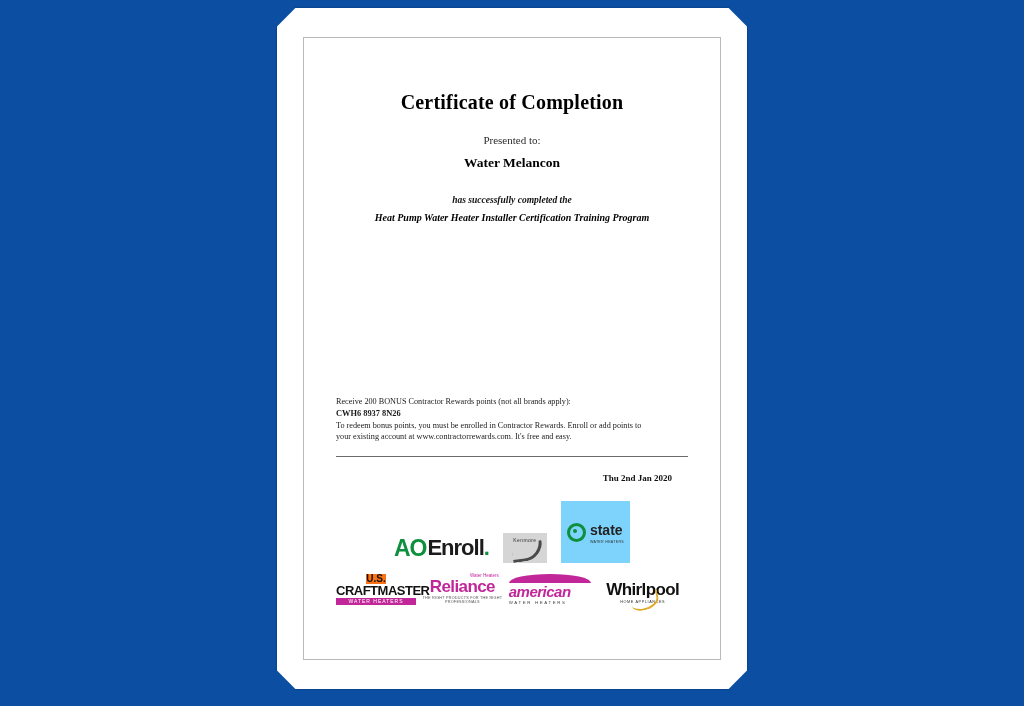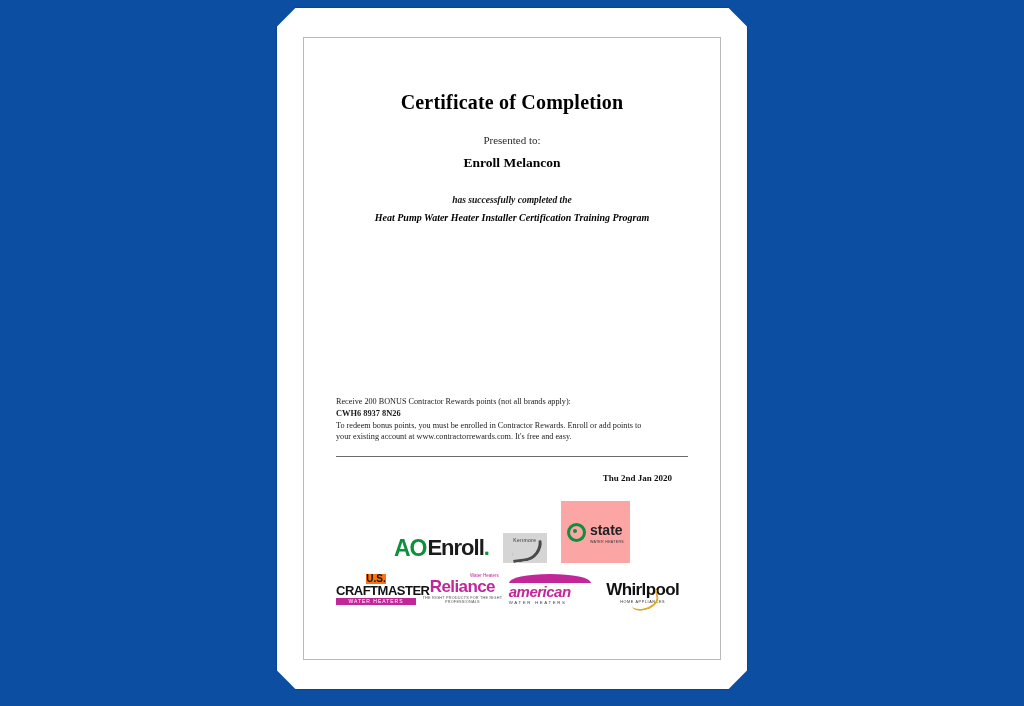--- a/index.html
+++ b/index.html
@@ -196,21 +196,21 @@
     border-bottom: 3px solid #4a4a4a;
     border-right: 3px solid #4a4a4a;
     border-radius: 0 0 22px 0;
     transform: rotate(-8deg);
   }
 
   
   .logo-state {
     display: flex;
     align-items: center;
-    background: #fca5a5;
+    background: #7dd3fc;
     padding: 19px 6px;
     height: 24px;
   }
   .logo-state .ring {
     width: 13px;
     height: 13px;
     border-radius: 50%;
     border: 3px solid #0e8f3d;
     margin-right: 4px;
     position: relative;
@@ -372,21 +372,21 @@
     <div class="corner bl"></div>
     <div class="corner br"></div>
 
     <div class="inner-frame">
       <div class="content">
 
         <div class="cert-title">Certificate of Completion</div>
 
         <div class="presented-to">Presented to:</div>
 
-        <div class="recipient">Enroll Melancon</div>
+        <div class="recipient">Water Melancon</div>
 
         <div class="completed-line">has successfully completed the</div>
 
         <div class="program-name">Heat Pump Water Heater Installer Certification Training Program</div>
 
         <div class="bonus-block">
           <div>Receive 200 BONUS Contractor Rewards points (not all brands apply):</div>
           <div class="code">CWH6 8937 8N26</div>
           <div>To redeem bonus points, you must be enrolled in Contractor Rewards. Enroll or add points to</div>
           <div>your existing account at www.contractorrewards.com. It's free and easy.</div>

